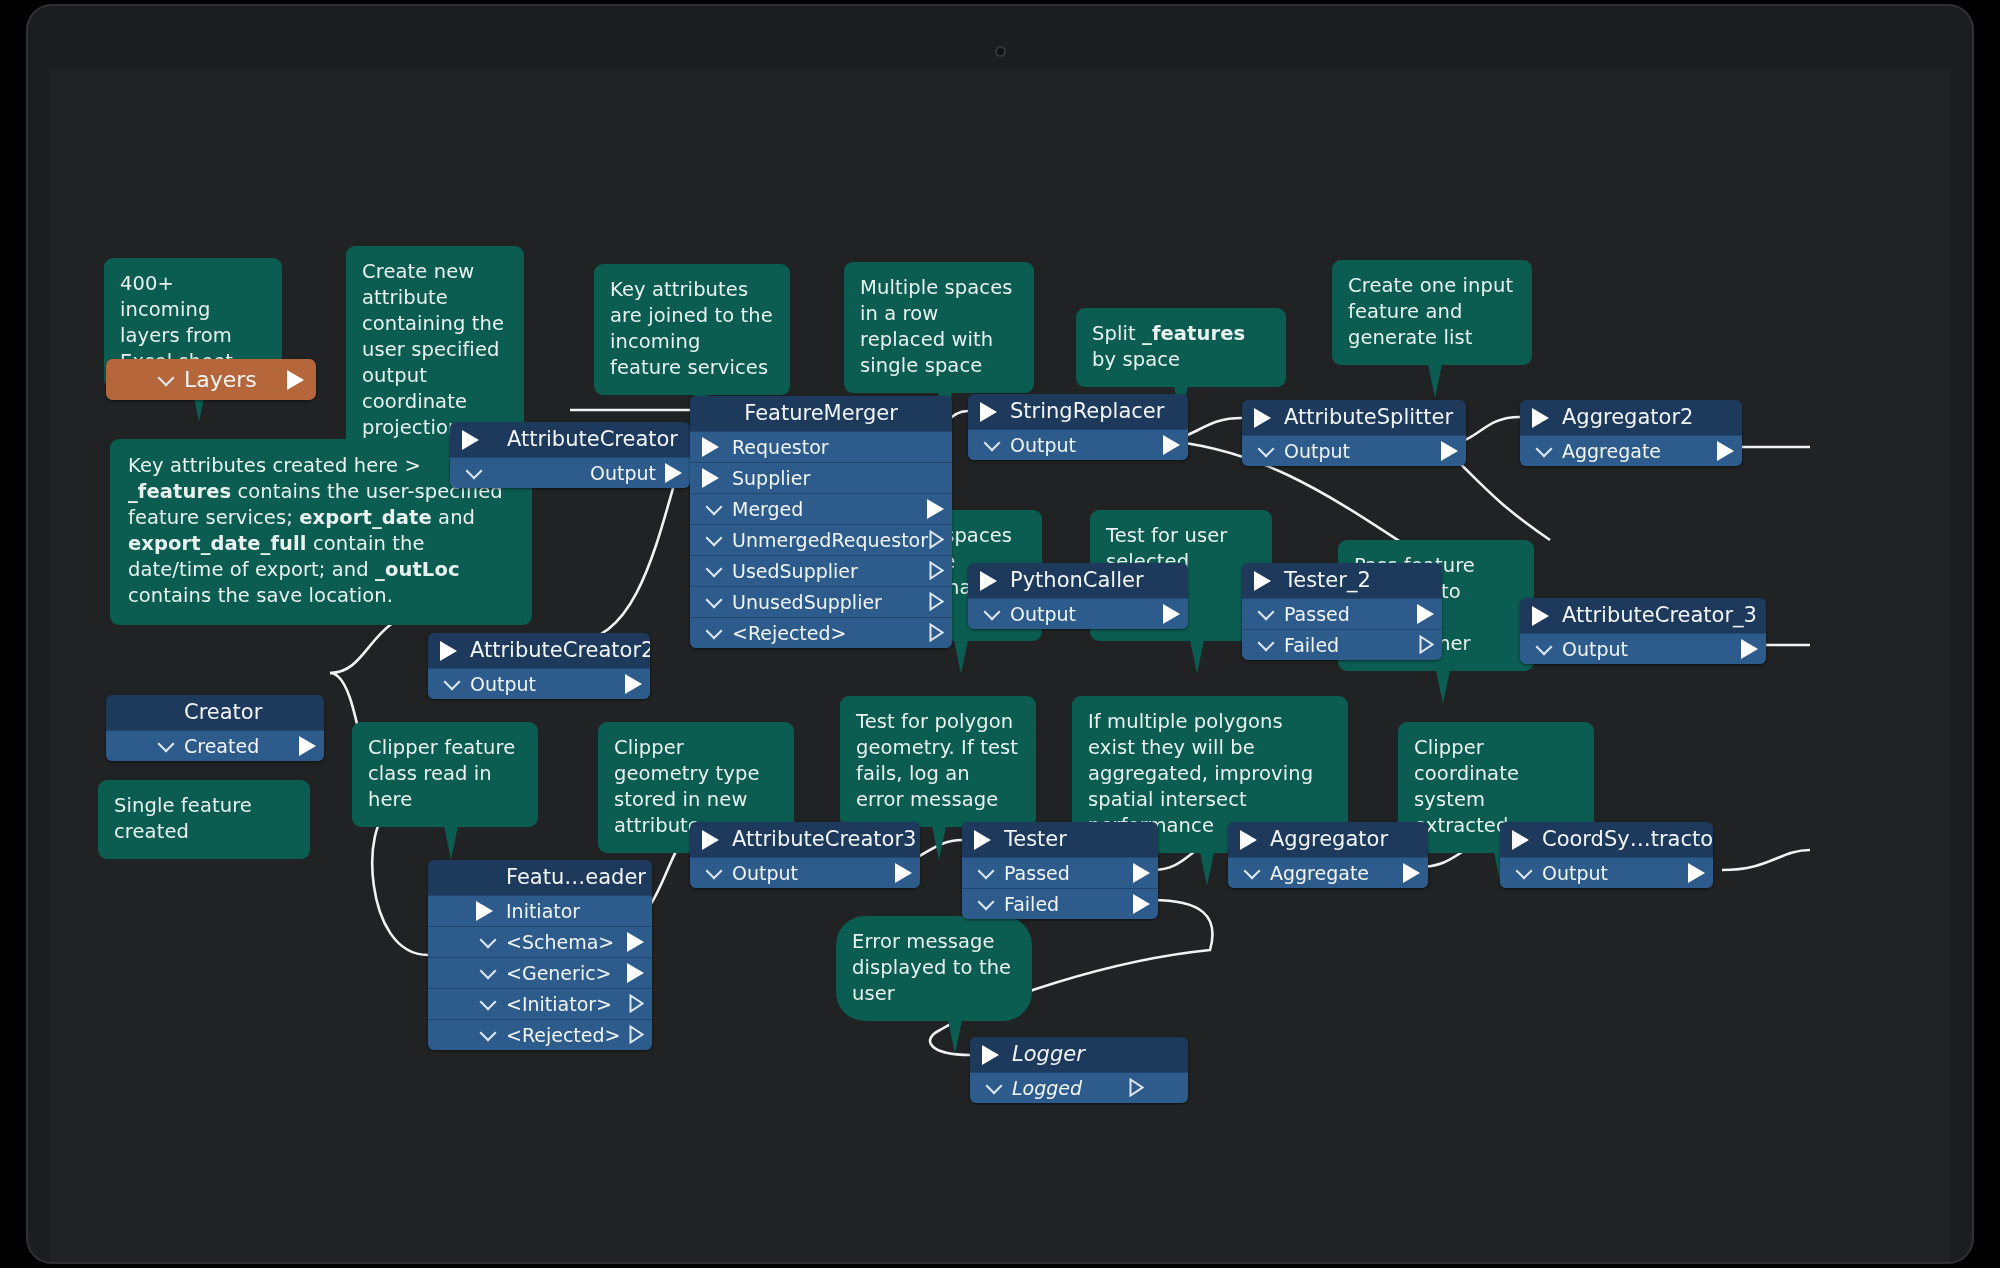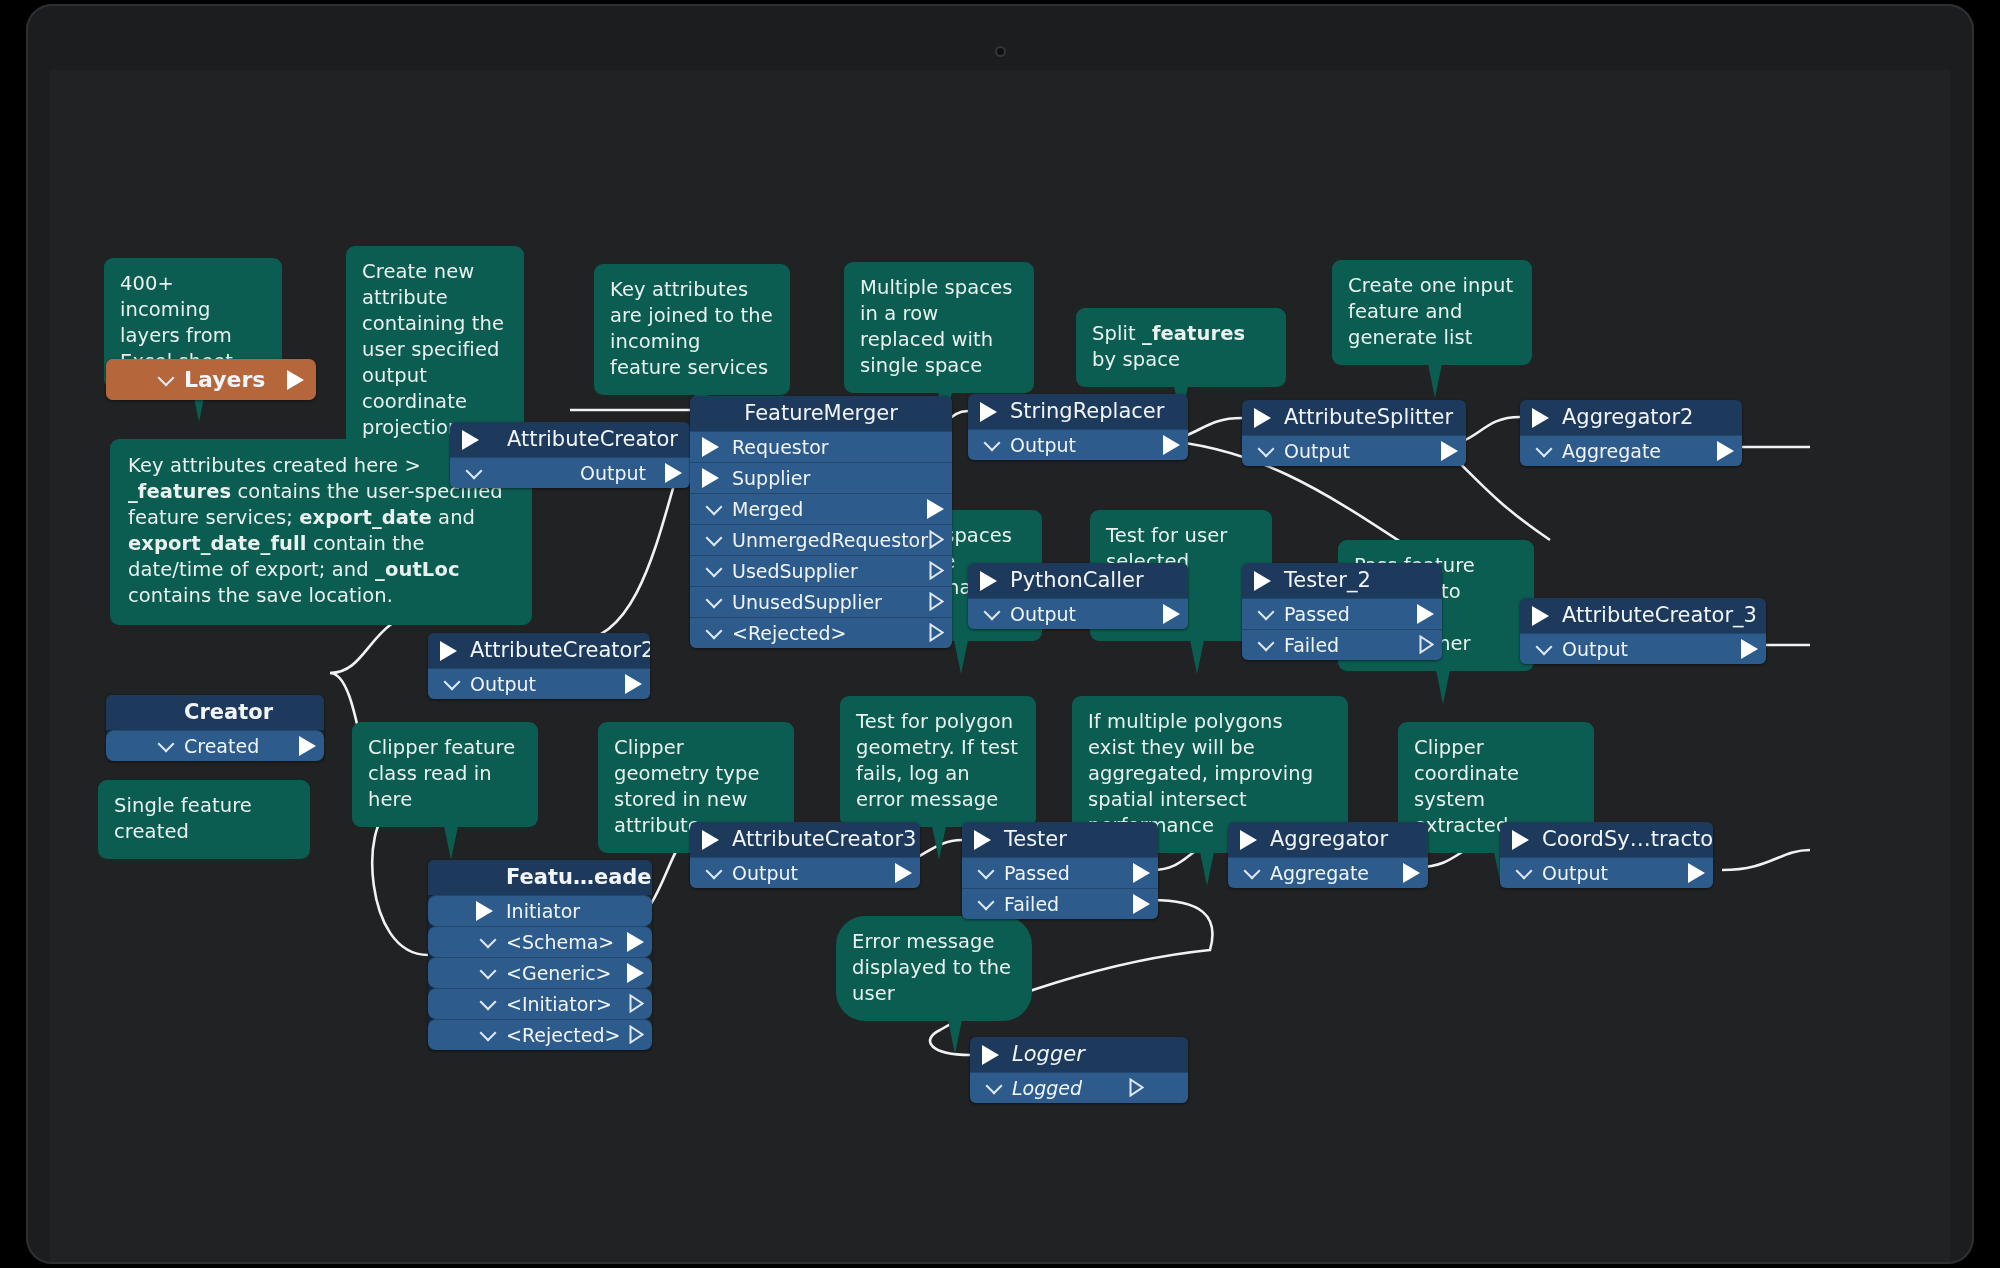--- a/index.html
+++ b/index.html
@@ -73,34 +73,34 @@
     position: relative;
     background: #1d3a5c;
     color: #f2f5f8;
     font-size: 21px;
     height: 35px;
     line-height: 35px;
     padding-left: 42px;
     padding-right: 12px;
     white-space: nowrap;
   }
-  .node.iconleft .title { padding-left: 78px; font-weight: bold; }
+  .node.iconleft .title { padding-left: 78px; }
   .node .port {
     position: relative;
     background: #2d5c8c;
     color: #f2f5f8;
     font-size: 19px;
     height: 31px;
     line-height: 31px;
     padding-left: 42px;
-    padding-right: 44px;
+    padding-right: 34px;
     border-top: 1px solid #22466e;
     white-space: nowrap;
   }
-  .node.iconleft .port { padding-left: 78px; border-radius: 8px; }
+  .node.iconleft .port { padding-left: 78px; }
 
   
   .chev {
     position: absolute; left: 18px; top: 50%;
     width: 12px; height: 12px; margin-top: -8px;
     border-right: 2.4px solid #dfe8f1;
     border-bottom: 2.4px solid #dfe8f1;
     transform: rotate(45deg);
   }
   .node.iconleft .chev { left: 54px; }

